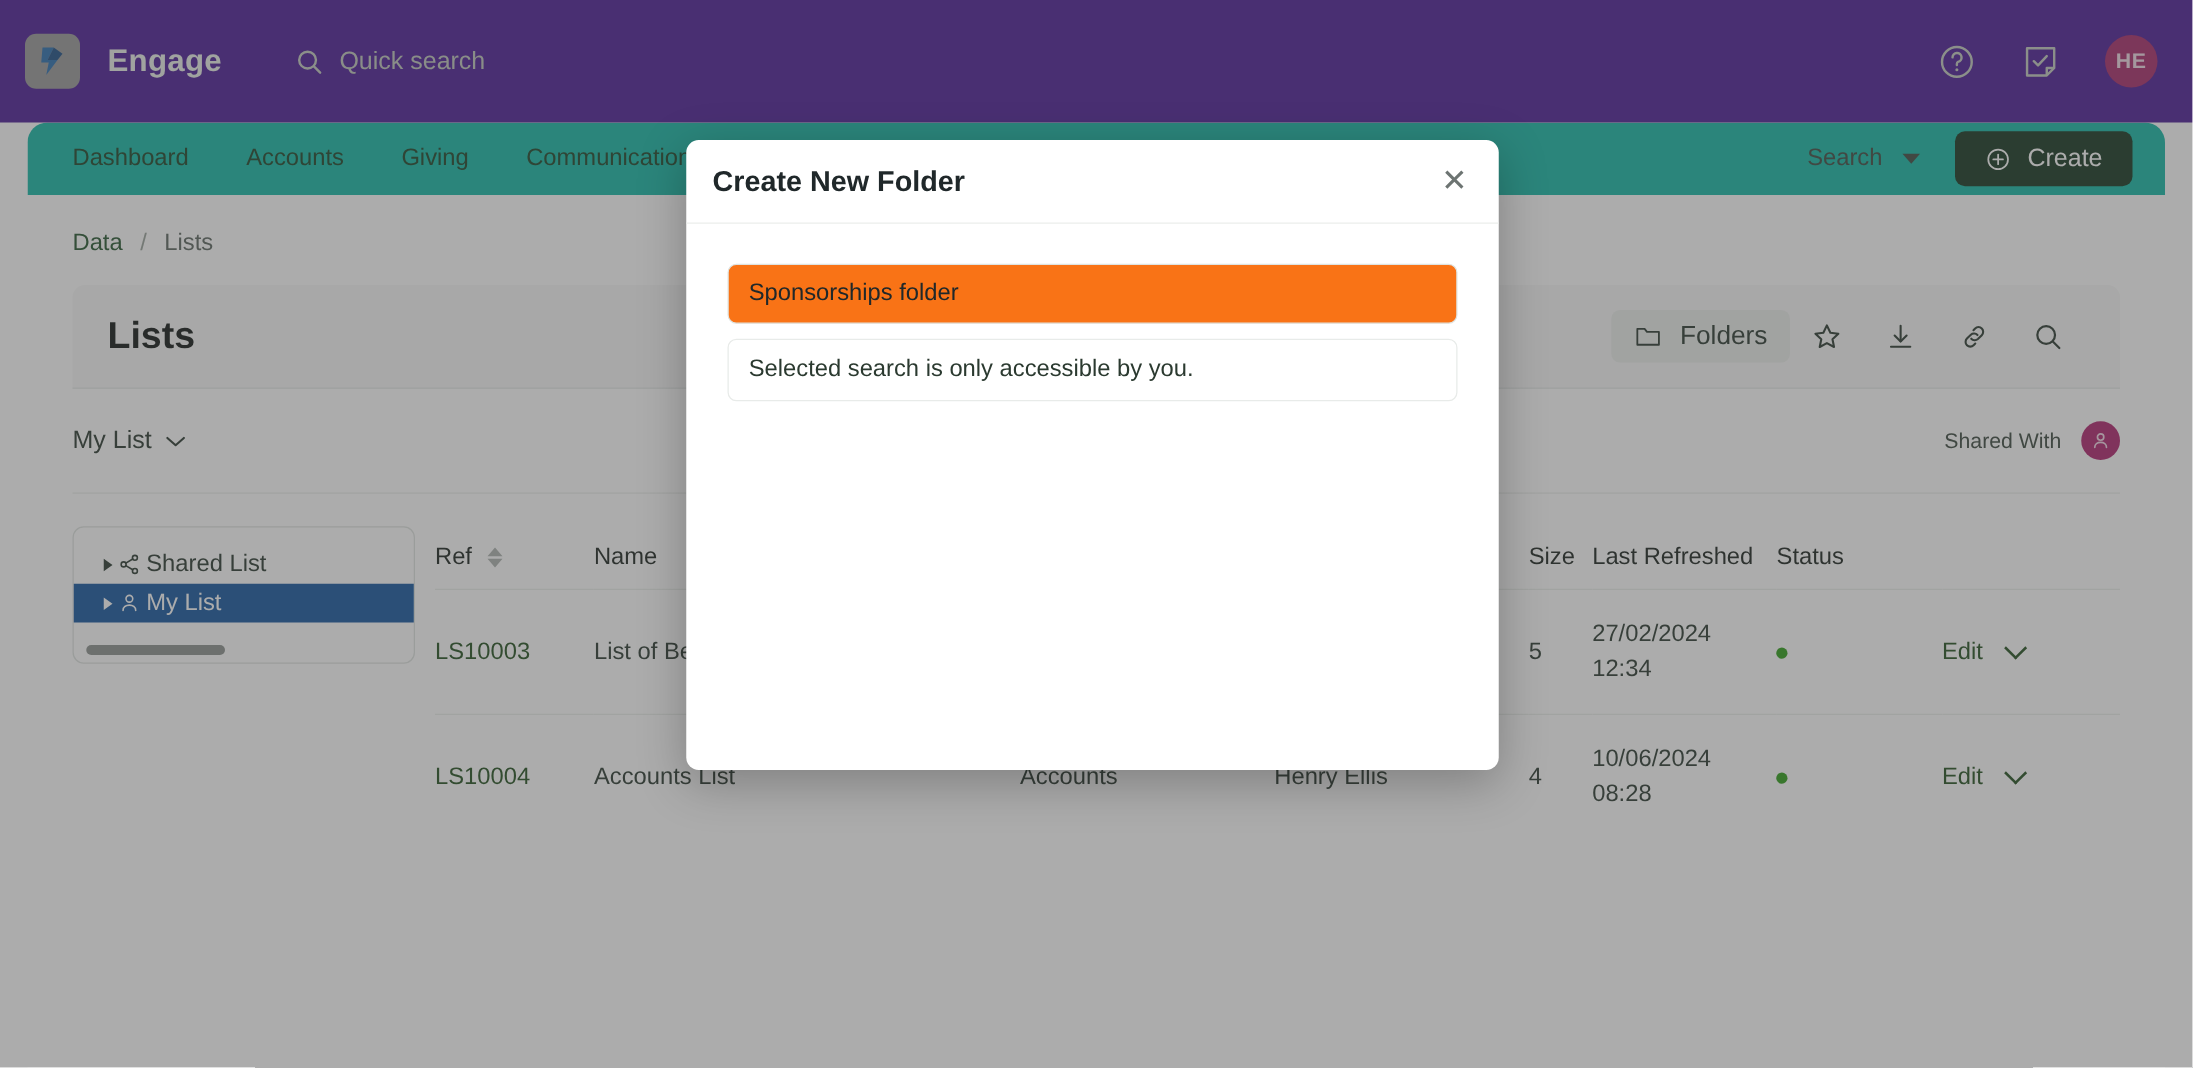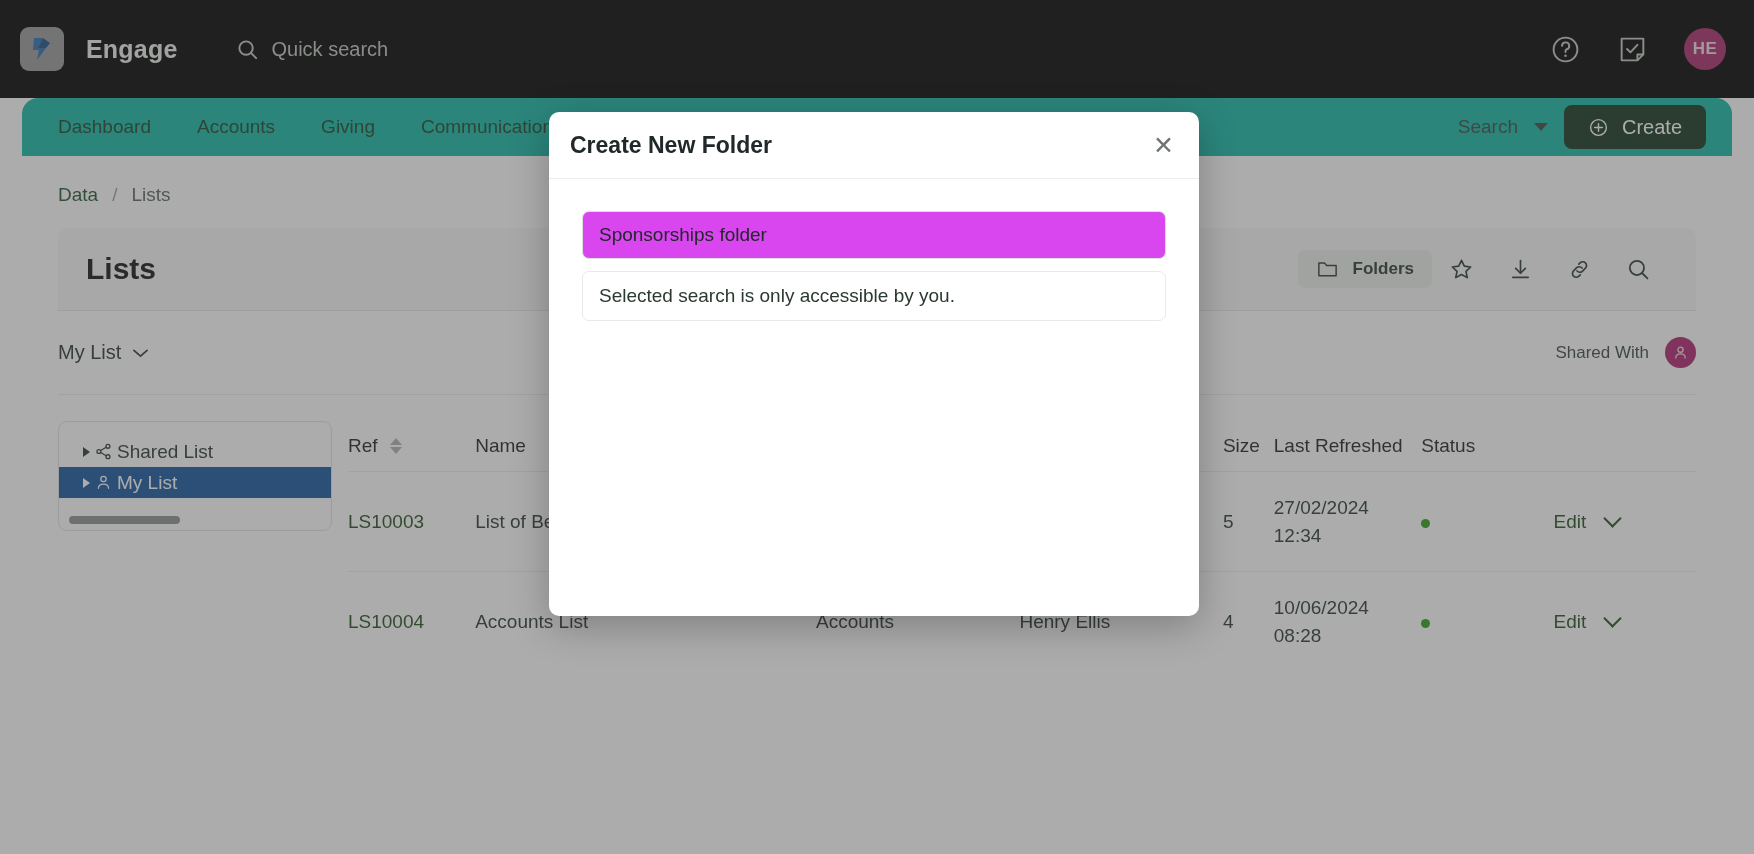--- a/index.html
+++ b/index.html
@@ -9,21 +9,21 @@
     font-family: "Liberation Sans", sans-serif;
     background: #ffffff;
   }
 
   
   #app { position: relative; width: 1754px; height: 854px; background:#ffffff; }
 
   
   .topbar{
     position:absolute; left:0; top:0; width:1754px; height:98px;
-    background:#000000;
+    background:#4c1d95;
     display:flex; align-items:center;
     z-index:5;
   }
   .brand-logo{
     width:44px; height:44px; margin-left:20px;
     background:#9a9a9a; border-radius:9px;
     display:flex; align-items:center; justify-content:center;
   }
   .brand-name{
     margin-left:22px; color:#e9eee9; font-size:25px; font-weight:700;
@@ -51,21 +51,21 @@
   }
 
   
   .navrow{
     height:58px; display:flex; align-items:center; padding:0 26px 0 36px;
     background:#14b8a6;
   }
   .navitem{
     color:#1d4428; font-size:19px; margin-right:46px; cursor:pointer; white-space:nowrap;
   }
-  .nav-right{ margin-left:auto; display:flex; align-items:center; gap:16px; }
+  .nav-right{ margin-left:auto; display:flex; align-items:center; gap:28px; }
   .search-select{
     display:flex; align-items:center; gap:16px; color:#3c4a40; font-size:19px; cursor:pointer;
   }
   .caret-down{
     width:0;height:0;border-left:7px solid transparent;border-right:7px solid transparent;
     border-top:8px solid #3c4a40;
   }
   .create-btn{
     background:#15361f; color:#ffffff; font-size:20px;
     border-radius:8px; height:44px; padding:0 24px;
@@ -88,21 +88,21 @@
     background:#f7f8f7; border-radius:10px 10px 0 0;
     display:flex; align-items:center; padding:0 28px;
   }
   .page-title{ font-size:30px; font-weight:700; color:#111614; }
   .title-tools{
     margin-left:auto; display:flex; align-items:center; gap:0;
   }
   .folders-btn{
     display:flex; align-items:center; gap:14px;
     background:#eceeec; border-radius:7px;
-    padding:9px 18px; color:#2b3a30; font-size:17px; cursor:pointer;font-weight:bold;
+    padding:9px 18px; color:#2b3a30; font-size:21px; cursor:pointer;
   }
   .tool-icon{ padding:0 17px; cursor:pointer; display:flex; align-items:center; }
 
   .divider-line{ margin:0 36px; height:1px; background:#e4e7e5; }
 
   
   .selector-row{
     display:flex; align-items:center; padding:26px 36px 0 36px;
   }
   .mylist-select{
@@ -193,21 +193,21 @@
   }
   .modal-title{ font-size:23px; font-weight:700; color:#20282a; }
   .modal-close{
     margin-left:auto; font-size:25px; color:#6d7472; cursor:pointer; line-height:1;
     padding:4px 4px;
   }
   .modal-body{ flex:1 1 auto; padding:32px 33px 0 33px; }
   .modal-input{
     width:100%; height:48px; border:1px solid #dfe3e0; border-radius:7px;
     padding:0 16px; font-size:19px; color:#20282a;
-    font-family:"Liberation Sans", sans-serif; background:#d946ef;
+    font-family:"Liberation Sans", sans-serif; background:#f97316;
   }
   .modal-note{
     margin-top:12px; width:100%; min-height:48px;
     border:1px solid #e8ebe9; border-radius:7px;
     padding:13px 16px; font-size:19px; color:#2b3a30;
   }
   .modal-footer{
     height:78px; border-top:1px solid #eceeec;
     display:flex; align-items:center; justify-content:flex-end; gap:17px;
     padding:0 29px;

